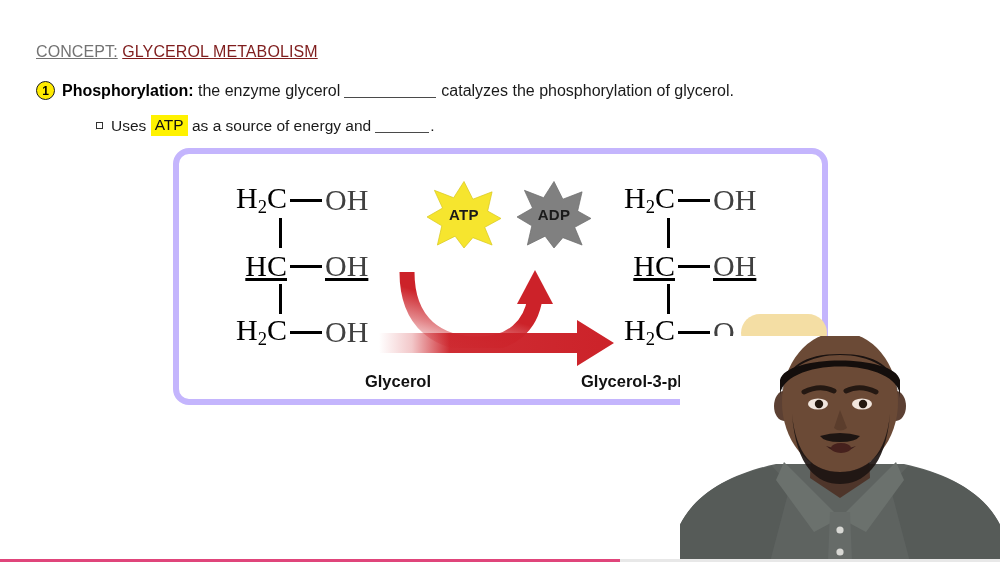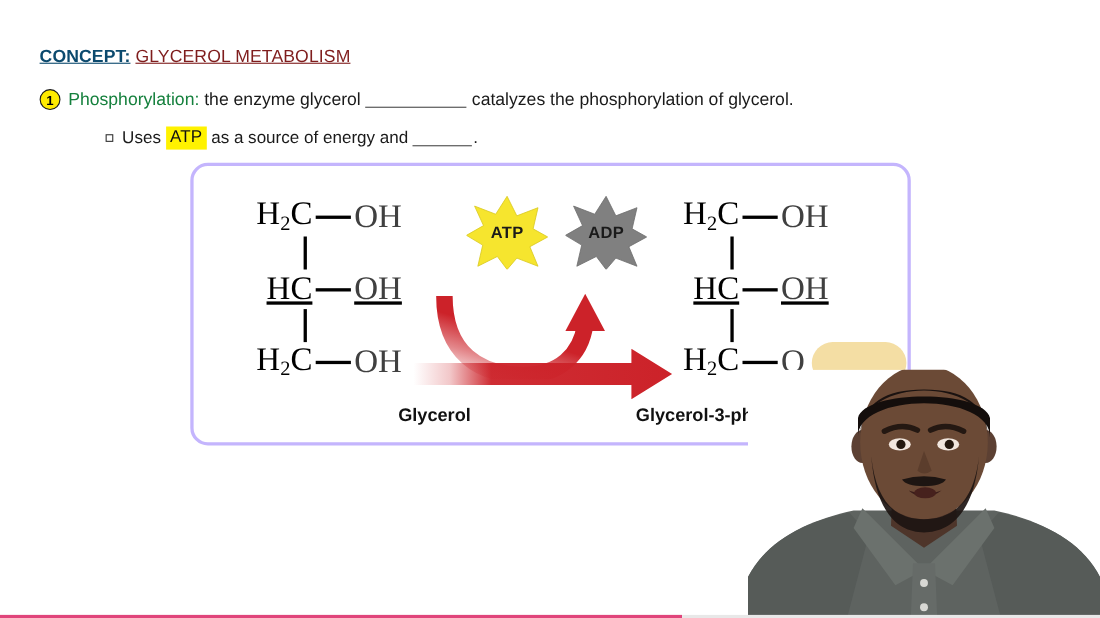--- a/index.html
+++ b/index.html
@@ -27,23 +27,23 @@
   .concept-line {
     position: absolute;
     left: 36px;
     top: 43px;
     font-size: 16px;
     color: #111111;
     white-space: nowrap;
     letter-spacing: 0.1px;
   }
   .concept-label {
-    font-weight: bold;
+    font-weight: normal;
     text-decoration: underline;
-    color: #0c4a6e;
+    color: #737373;
   }
   .concept-title {
     text-decoration: underline;
     color: #7f1d1d;
   }
 
   .step-line {
     position: absolute;
     left: 36px;
     top: 81px;
@@ -63,22 +63,22 @@
     background: #ffeb00;
     border: 1.6px solid #1a1a1a;
     font-size: 12px;
     font-weight: bold;
     color: #000000;
     margin-right: 7px;
     line-height: 1;
     box-sizing: border-box;
   }
   .step-bold {
-    font-weight: normal;
-    color: #15803d;
+    font-weight: bold;
+    color: #000000;
   }
   .blank-long {
     display: inline-block;
     width: 92px;
     border-bottom: 1.6px solid #4a4a4a;
     margin: 0 5px 0 4px;
     height: 13px;
   }
   .blank-short {
     display: inline-block;
@@ -112,21 +112,21 @@
     color: #111111;
   }
 
   
   #figure-box {
     position: absolute;
     left: 173px;
     top: 148px;
     width: 655px;
     height: 257px;
-    border: 3px solid #c4b5fd;
+    border: 6px solid #c4b5fd;
     border-radius: 16px;
     background: #ffffff;
     box-sizing: border-box;
   }
 
   
   .molecule {
     position: absolute;
     top: 14px;
     width: 230px;

